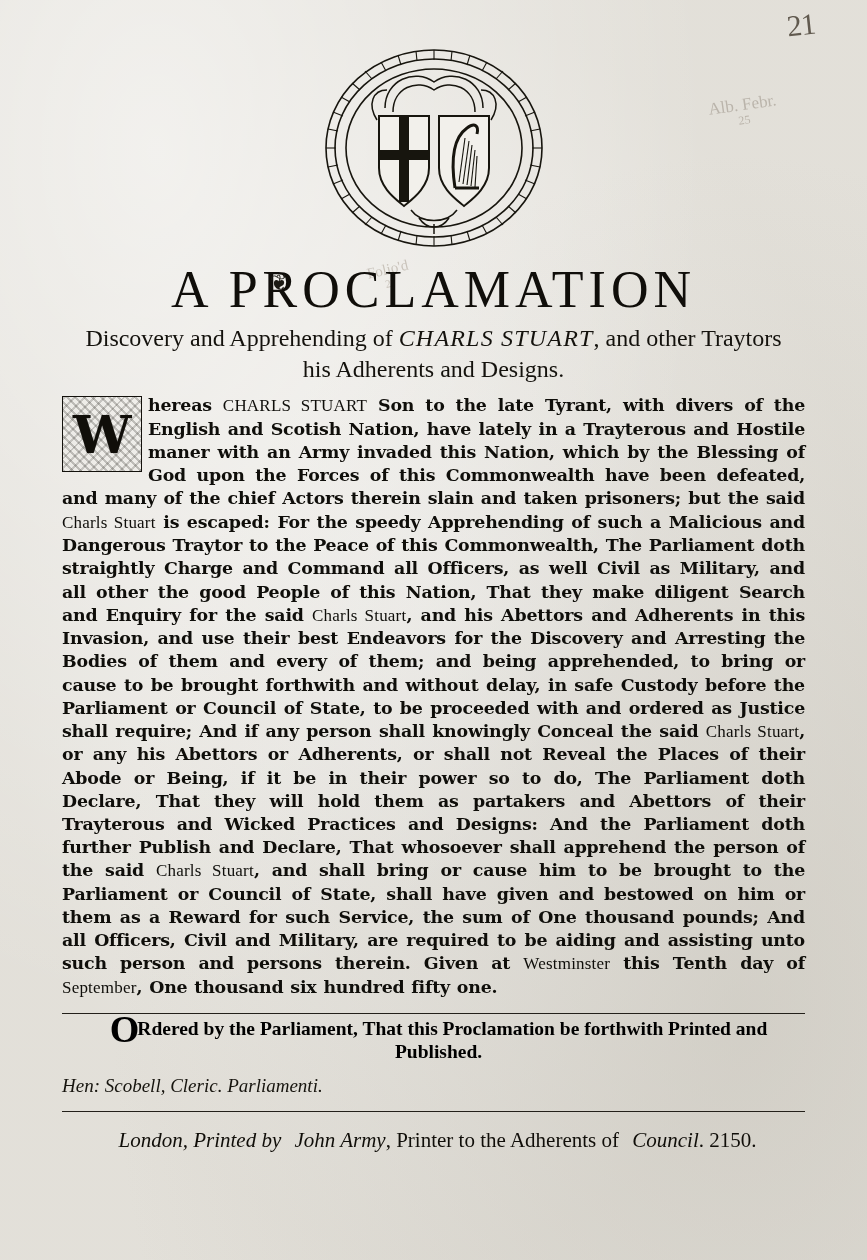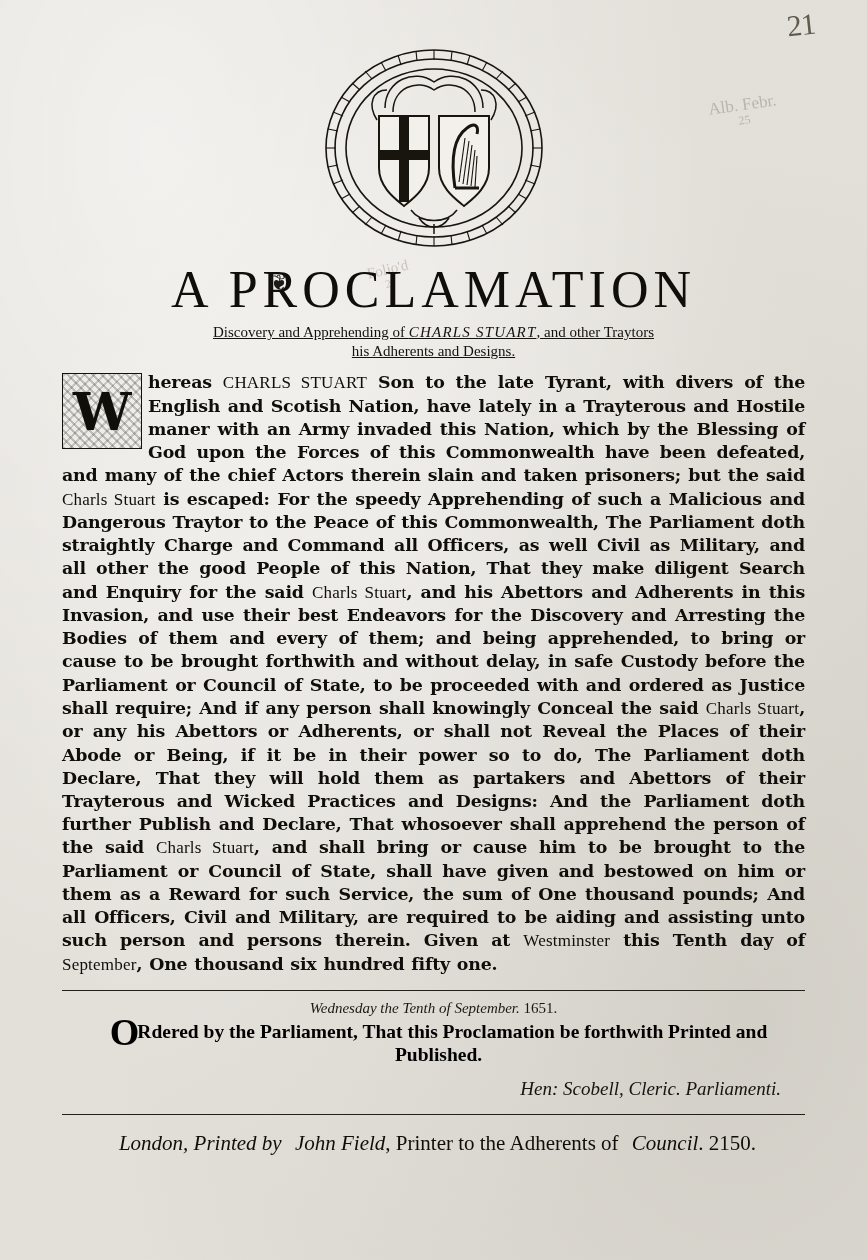--- a/index.html
+++ b/index.html
@@ -114,25 +114,24 @@
   }
   .for-the {
     text-align: center;
     font-size: 17px;
     letter-spacing: 4px;
     margin-top: 6px;
     color: #18160f;
   }
   .subtitle {
     text-align: center;
-    font-size: 15px;
+    font-size: 24px;
     margin-top: 7px;
     line-height: 1.28;
     color: #14120d;
-    text-decoration: underline;
   }
   .subtitle .it {
     font-style: italic;
     letter-spacing: 1.2px;
   }
 
   
   .body-block {
     margin-top: 10px;
     font-family: "DejaVu Serif", serif;
@@ -199,21 +198,20 @@
     padding-left: 10px;
     font-weight: bold;
   }
   .ordered .bigO {
     font-size: 38px;
     line-height: 0.6;
     vertical-align: -7px;
     margin-right: -2px;
   }
   .signature {
-    text-align: right;
     font-size: 19px;
     font-style: italic;
     margin-top: 12px;
     padding-right: 24px;
     color: #16140e;
   }
   .imprint {
     text-align: center;
     font-size: 21px;
     margin-top: 16px;
@@ -340,30 +338,27 @@
     </div>
 
     <div class="body-block">
       <div class="dropcap">
         <span>W</span>
       </div><span>hereas </span><span class="rom">CHARLS STUART</span><span> Son to the late Tyrant, with divers of the English and Scotish Nation, have lately in a Trayterous and Hostile maner with an Army invaded this Nation, which by the Blessing of God upon the Forces of this Commonwealth have been defeated, and many of the chief Actors therein slain and taken prisoners; but the said </span><span class="rom">Charls Stuart</span><span> is escaped: For the speedy Apprehending of such a Malicious and Dangerous Traytor to the Peace of this Commonwealth, The Parliament doth straightly Charge and Command all Officers, as well Civil as Military, and all other the good People of this Nation, That they make diligent Search and Enquiry for the said </span><span class="rom">Charls Stuart</span><span>, and his Abettors and Adherents in this Invasion, and use their best Endeavors for the Discovery and Arresting the Bodies of them and every of them; and being apprehended, to bring or cause to be brought forthwith and without delay, in safe Custody before the Parliament or Council of State, to be proceeded with and ordered as Justice shall require; And if any person shall knowingly Conceal the said </span><span class="rom">Charls Stuart</span><span>, or any his Abettors or Adherents, or shall not Reveal the Places of their Abode or Being, if it be in their power so to do, The Parliament doth Declare, That they will hold them as partakers and Abettors of their Trayterous and Wicked Practices and Designs: And the Parliament doth further Publish and Declare, That whosoever shall apprehend the person of the said </span><span class="rom">Charls Stuart</span><span>, and shall bring or cause him to be brought to the Parliament or Council of State, shall have given and bestowed on him or them as a Reward for such Service, the sum of One thousand pounds; And all Officers, Civil and Military, are required to be aiding and assisting unto such person and persons therein. Given at </span><span class="rom">Westminster</span><span> this Tenth day of </span><span class="rom">September</span><span>, One thousand six hundred fifty one.</span>
     </div>
 
     <hr class="rule">
 
-    <div class="order-date">
-      <span>Wednesday the Tenth of September.</span><span class="rm"> 1651.</span>
-    </div>
 
     <div class="ordered">
       <span class="bigO">O</span><span>Rdered by the Parliament, That this Proclamation be forthwith Printed and Published.</span>
     </div>
 
     <div class="signature">Hen: Scobell, Cleric. Parliamenti.</div>
 
     <hr class="rule rule-bottom">
 
     <div class="imprint">
-      <span class="it">London, Printed by </span><span class="it">John Field</span><span>, Printer to the Adherents of </span><span class="it">Council</span><span>. 2150.</span>
+      <span class="it">London, Printed by </span><span class="it">John Army</span><span>, Printer to the Adherents of </span><span class="it">Council</span><span>. 2150.</span>
     </div>
 
   </div>
 </div>
 
 </body></html>

